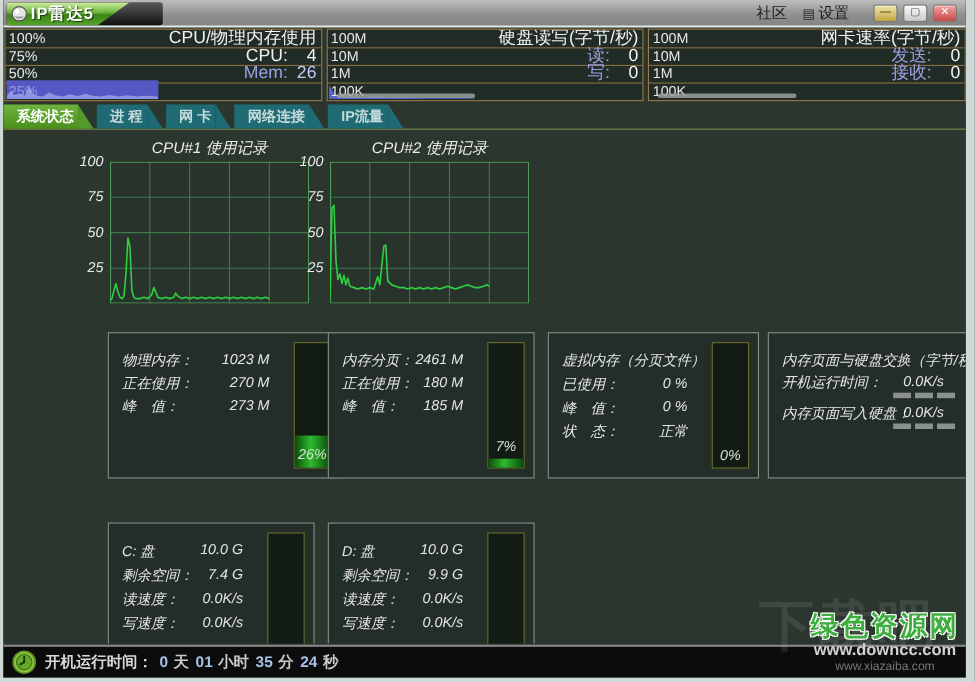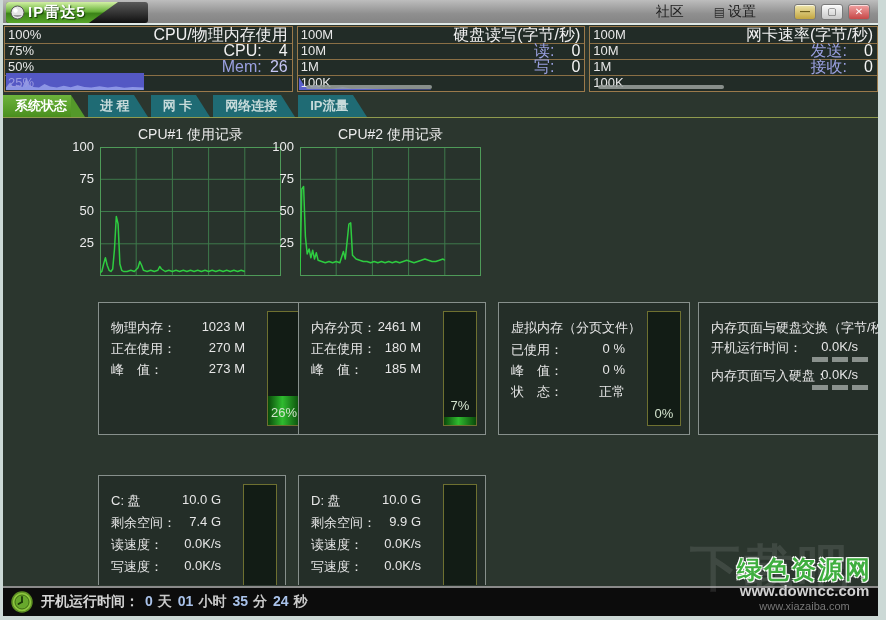--- a/index.html
+++ b/index.html
@@ -10,21 +10,21 @@
     background:#2b362e;
     border-left:3px solid #ccd9d6;border-right:8px solid #ccd9d6;border-bottom:4px solid #ccd9d6;
     overflow:hidden;
   }
   
   .titlebar{height:25px;background:linear-gradient(#bdbdbd,#8f8f8f 60%,#848484);display:flex;align-items:center;position:relative;border-bottom:2px solid #dfe8e6;}
   .logo-badge{position:absolute;left:3px;top:2px;width:142px;height:21px;background:linear-gradient(#5a5a5a,#101010);border-radius:3px;overflow:hidden;}
   .logo-green{position:absolute;left:0;top:0;bottom:0;width:112px;background:linear-gradient(#d2f0a4 0%,#6ab33c 45%,#3c8418 55%,#57a52a 100%);clip-path:polygon(0 0,100% 0,74% 100%,0 100%);}
   .logo-icon{position:absolute;left:4px;top:3px;width:15px;height:15px;}
   .logo-text{position:absolute;left:22px;top:1px;font-size:15px;font-weight:bold;color:#fff;text-shadow:1px 1px 1px #143c06;letter-spacing:1px;white-space:nowrap;}
-  .titlebar-right{margin-left:auto;display:flex;align-items:center;gap:30px;padding-right:8px;}
+  .titlebar-right{margin-left:auto;display:flex;align-items:center;gap:14px;padding-right:8px;}
   .tb-link{font-size:14px;color:#1d1d1d;cursor:pointer;}
   .tb-settings{display:flex;align-items:center;gap:3px;}
   .tb-settings .gicon{font-size:12px;color:#2a2a2a;}
   .winbtns{display:flex;gap:5px;margin-left:8px;}
   .winbtn{width:22px;height:16px;border-radius:3px;border:1px solid #7a7a7a;display:flex;align-items:center;justify-content:center;font-size:10px;font-weight:bold;box-shadow:inset 0 1px 0 rgba(255,255,255,.65);cursor:pointer;line-height:1;}
   .winbtn.min{background:linear-gradient(#efe6ac,#c3a640);color:#6b5a18;}
   .winbtn.max{background:linear-gradient(#fbfbfb,#c9c9c9);color:#555;}
   .winbtn.close{background:linear-gradient(#f2a2a2,#c64747);color:#fff;}
   
   .toppanels{display:flex;gap:4px;padding:1px 0 2px 1px;}
@@ -44,21 +44,21 @@
   .spark-blue{fill:#5b61cc;}
   .thumb{position:absolute;bottom:2px;left:8px;width:44%;height:4px;background:#9aa19e;border-radius:2px;opacity:.85;z-index:4;}
   .scale25{color:#9a9ae0 !important;}
   
   .tabbar{height:24px;display:flex;align-items:flex-end;padding-left:0;border-bottom:1px solid #8f9a4e;background:#2b362e;}
   .tab{position:relative;height:22px;line-height:22px;padding:0 4px 0 12px;margin-right:17px;font-size:13px;font-weight:bold;color:#c6dada;background:#1f6b74;cursor:pointer;white-space:nowrap;}
   .tab::after{content:'';position:absolute;right:-14px;top:0;width:0;height:0;border-bottom:22px solid #1f6b74;border-right:14px solid transparent;}
   .tab.active{background:linear-gradient(#6db43c,#4a8f1e);color:#ffffff;}
   .tab.active::after{border-bottom-color:#54992a;}
   
-  .content{position:relative;height:467px;overflow:hidden;background:#2b362e;}
+  .content{position:relative;height:467px;overflow:hidden;background:#2b362e;font-style:italic;}
   .chart-title{position:absolute;top:8px;width:181px;text-align:center;font-size:14px;color:#ececec;}
   .chart{position:absolute;top:29px;width:181px;height:129px;background:#28332c;}
   .chart .grid line{stroke:#3e7a4c;stroke-width:1;}
   .chart .frame{fill:none;stroke:#4e9a58;stroke-width:1;}
   .chart .trace{fill:none;stroke:#2ecc40;stroke-width:1.5;stroke-linejoin:round;}
   .yt{position:absolute;width:34px;text-align:right;font-size:13px;color:#ececec;line-height:14px;}
   
   .mpanel,.dpanel{position:absolute;background:#242e28;border:1px solid #87908c;}
   .mpanel{top:184px;height:133px;}
   .dpanel{top:357px;height:133px;}

